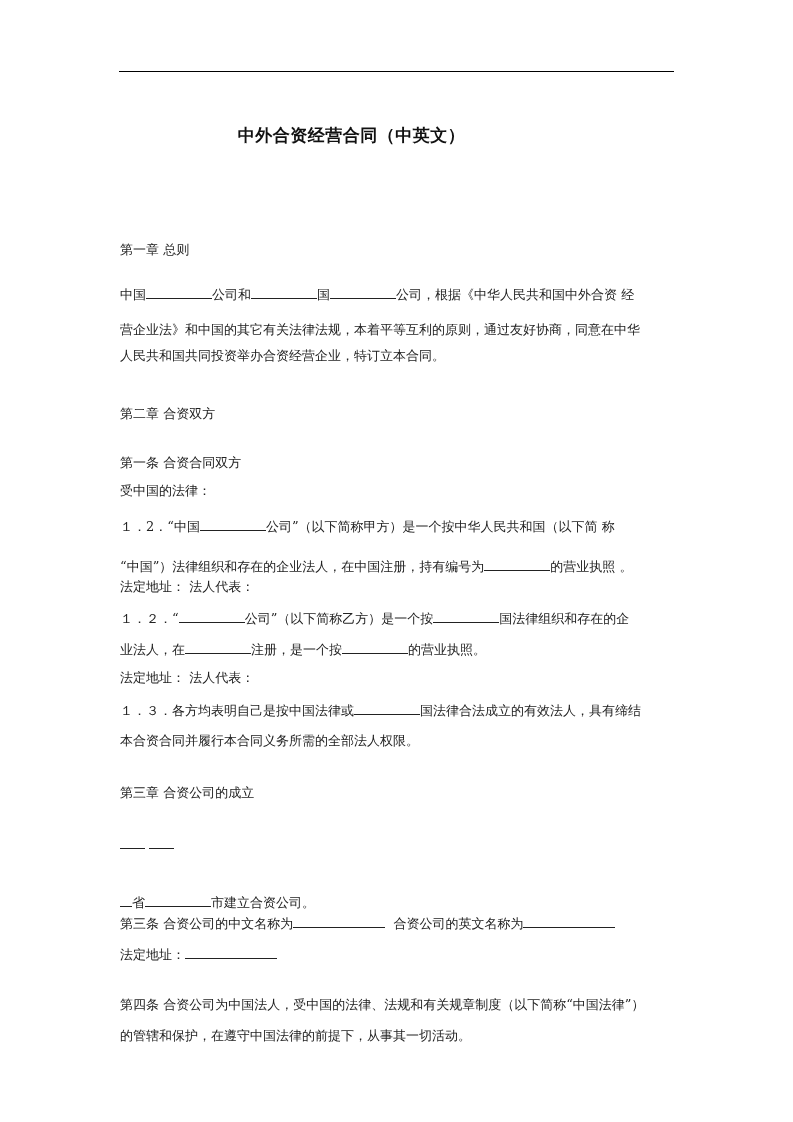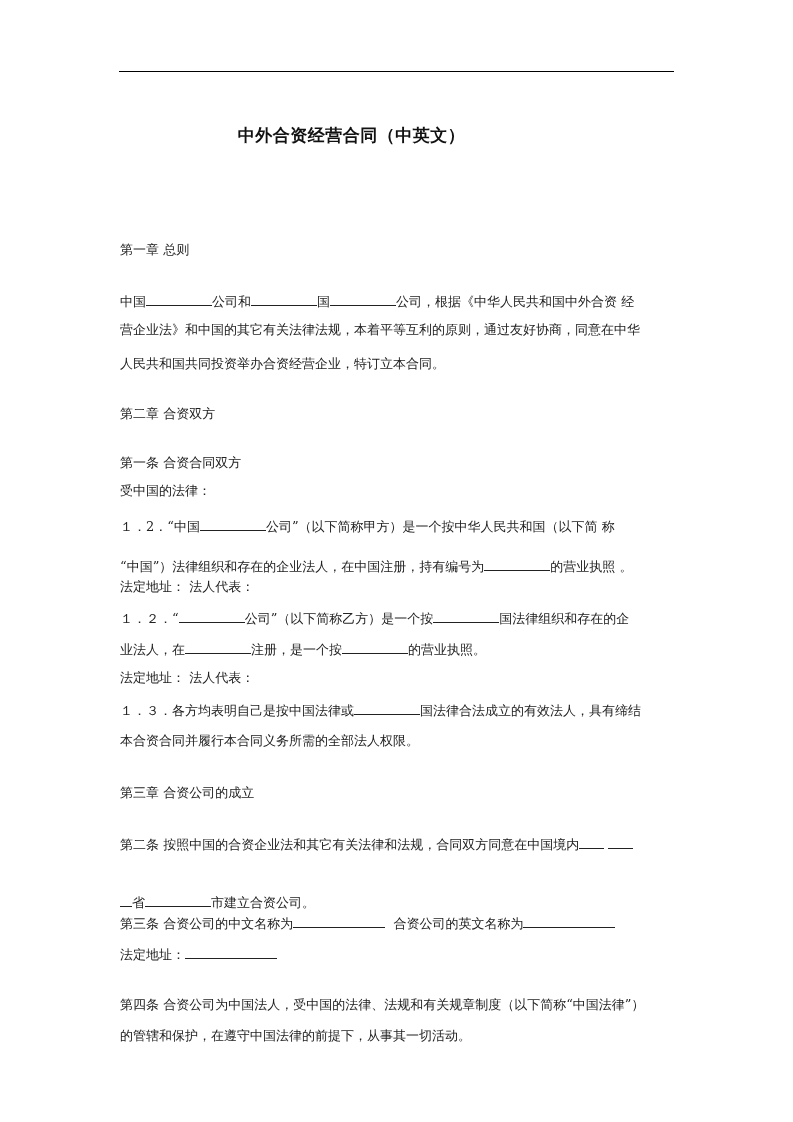--- a/index.html
+++ b/index.html
@@ -17,42 +17,42 @@
   </style>
 </head>
 <body>
 
 <div class="rule"></div>
 
 <div class="title">中外合资经营合同（中英文）</div>
 
 <div class="line" style="top:206px">第一章 总则</div>
 
-<div class="line" style="top:257px"><span>中国</span><span class="blank b66"></span><span>公司和</span><span class="blank b66"></span><span>国</span><span class="blank b66"></span><span>公司，根据《中华人民共和国中外合资 经</span></div>
+<div class="line" style="top:250px"><span>中国</span><span class="blank b66"></span><span>公司和</span><span class="blank b66"></span><span>国</span><span class="blank b66"></span><span>公司，根据《中华人民共和国中外合资 经</span></div>
 <div class="line" style="top:286px">营企业法》和中国的其它有关法律法规，本着平等互利的原则，通过友好协商，同意在中华</div>
-<div class="line" style="top:320px">人民共和国共同投资举办合资经营企业，特订立本合同。</div>
+<div class="line" style="top:312px">人民共和国共同投资举办合资经营企业，特订立本合同。</div>
 
 <div class="line" style="top:370px">第二章 合资双方</div>
 
 <div class="line" style="top:419px">第一条 合资合同双方</div>
 <div class="line" style="top:447px">受中国的法律：</div>
 
 <div class="line" style="top:482px"><span>１．2．“中国</span><span class="blank b66"></span><span>公司”（以下简称甲方）是一个按中华人民共和国（以下简 称</span></div>
 <div class="line" style="top:522px"><span>“中国”）法律组织和存在的企业法人，在中国注册，持有编号为</span><span class="blank b66"></span><span>的营业执照 。</span></div>
 <div class="line" style="top:543px">法定地址：  法人代表：</div>
 
 <div class="line" style="top:574px"><span>１．２．“</span><span class="blank b66"></span><span>公司”（以下简称乙方）是一个按</span><span class="blank b66"></span><span>国法律组织和存在的企</span></div>
 <div class="line" style="top:605px"><span>业法人，在</span><span class="blank b66"></span><span>注册，是一个按</span><span class="blank b66"></span><span>的营业执照。</span></div>
 <div class="line" style="top:634px">法定地址：  法人代表：</div>
 
 <div class="line" style="top:666px"><span>１．３．各方均表明自己是按中国法律或</span><span class="blank b66"></span><span>国法律合法成立的有效法人，具有缔结</span></div>
 <div class="line" style="top:697px">本合资合同并履行本合同义务所需的全部法人权限。</div>
 
 <div class="line" style="top:749px">第三章 合资公司的成立</div>
 
-<div class="line" style="top:800px"><span>第二条 按照中国的合资企业法和其它有关法律和法规，合同双方同意在中国境内</span><span class="blank b25"></span> <span class="blank b25"></span></div>
+<div class="line" style="top:800px"><span class="blank b25"></span> <span class="blank b25"></span></div>
 <div class="line" style="top:858px"><span class="blank b12"></span><span>省</span><span class="blank b66"></span><span>市建立合资公司。</span></div>
 
 <div class="line" style="top:879px"><span>第三条 合资公司的中文名称为</span><span class="blank b90"></span>&nbsp;&nbsp;<span>合资公司的英文名称为</span><span class="blank b90"></span></div>
 <div class="line" style="top:910px"><span>法定地址：</span><span class="blank b90"></span></div>
 
 <div class="line" style="top:961px">第四条 合资公司为中国法人，受中国的法律、法规和有关规章制度（以下简称“中国法律”）</div>
 <div class="line" style="top:992px">的管辖和保护，在遵守中国法律的前提下，从事其一切活动。</div>
 
 </body></html>

